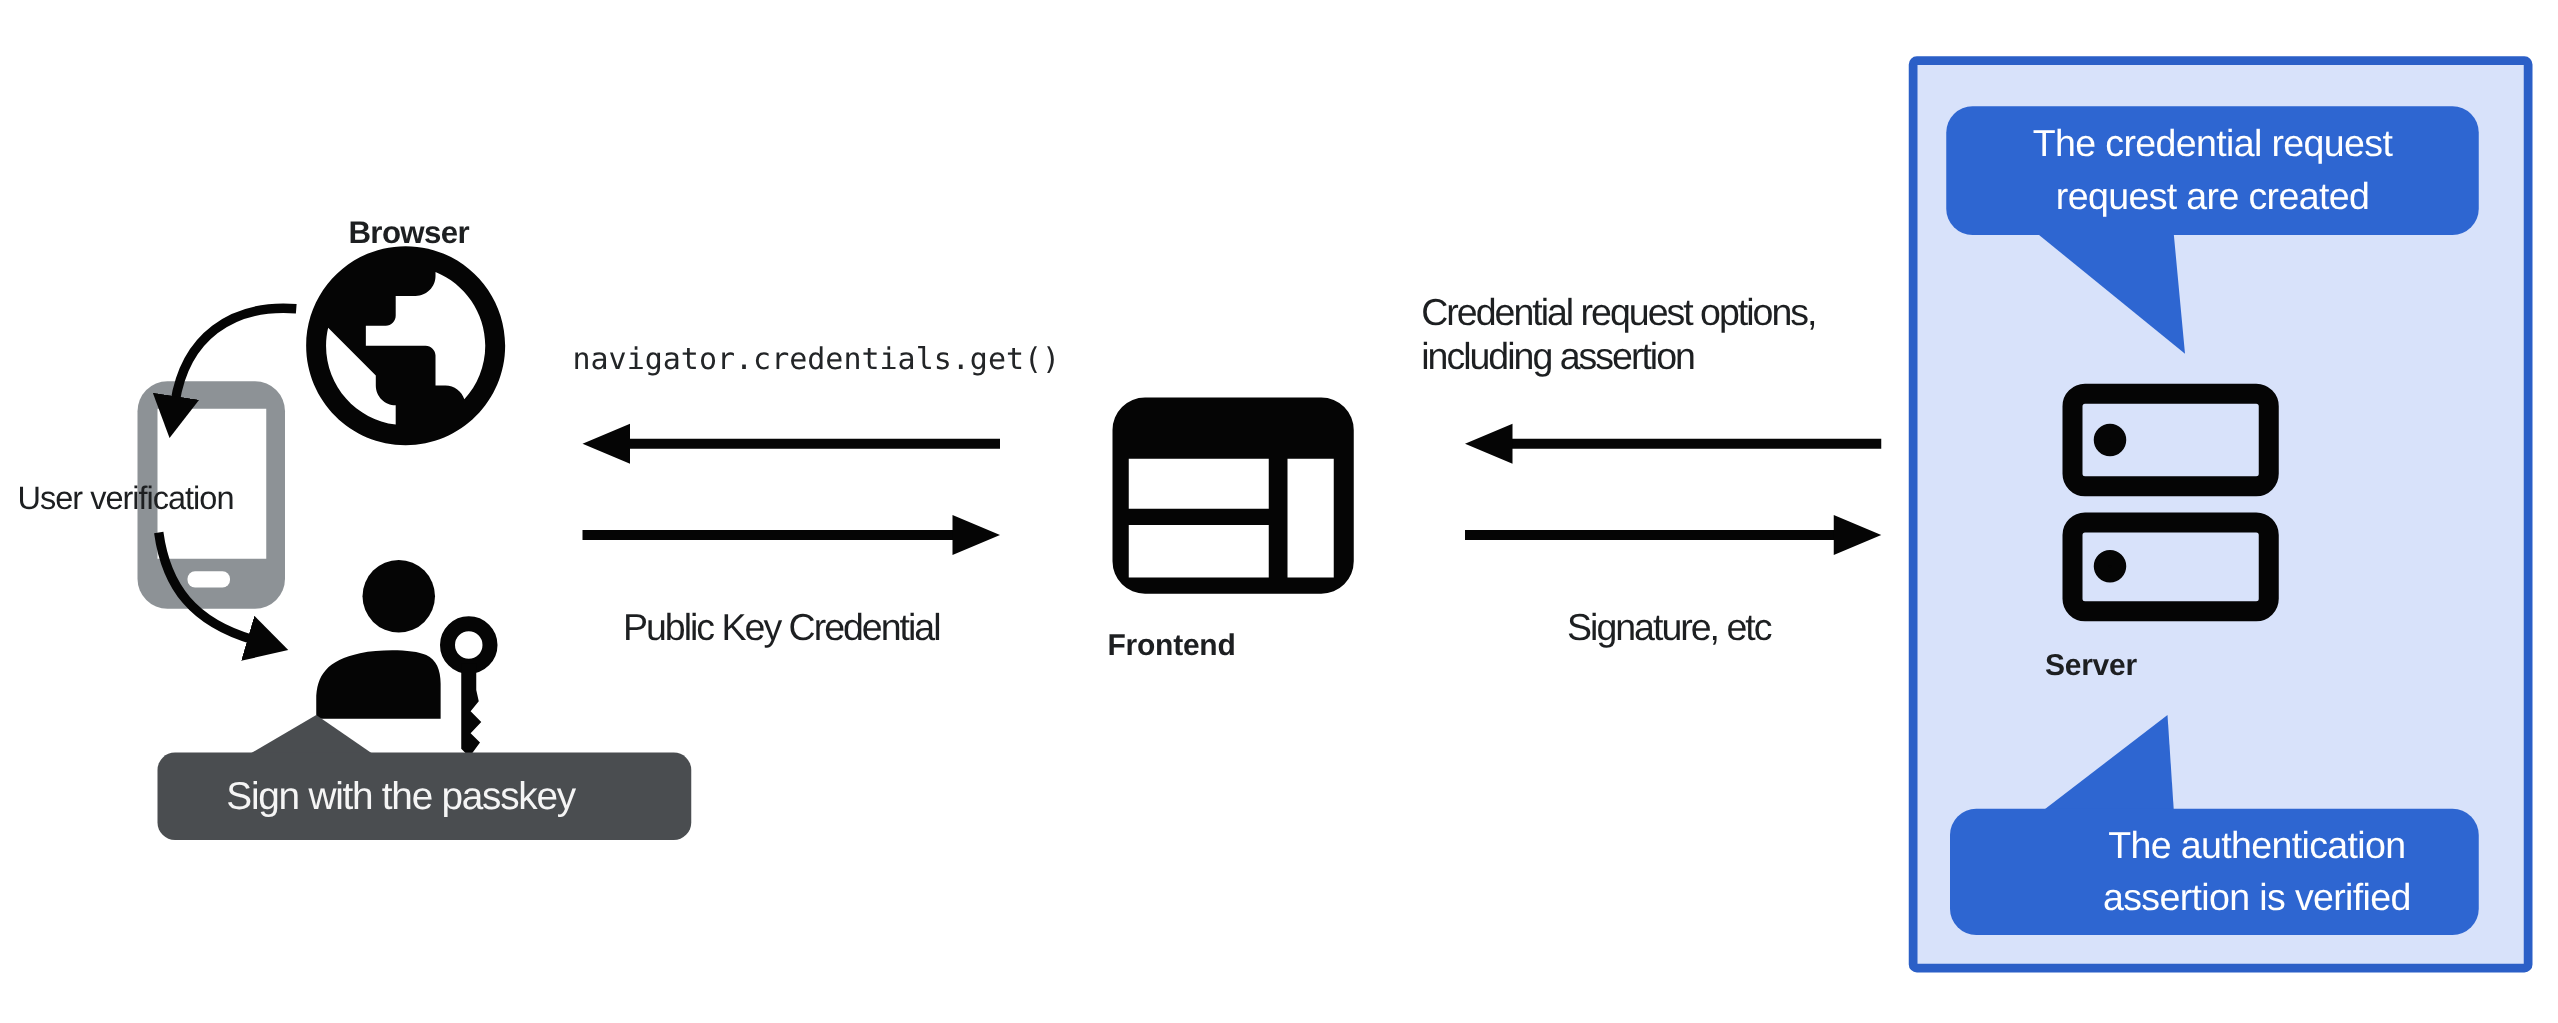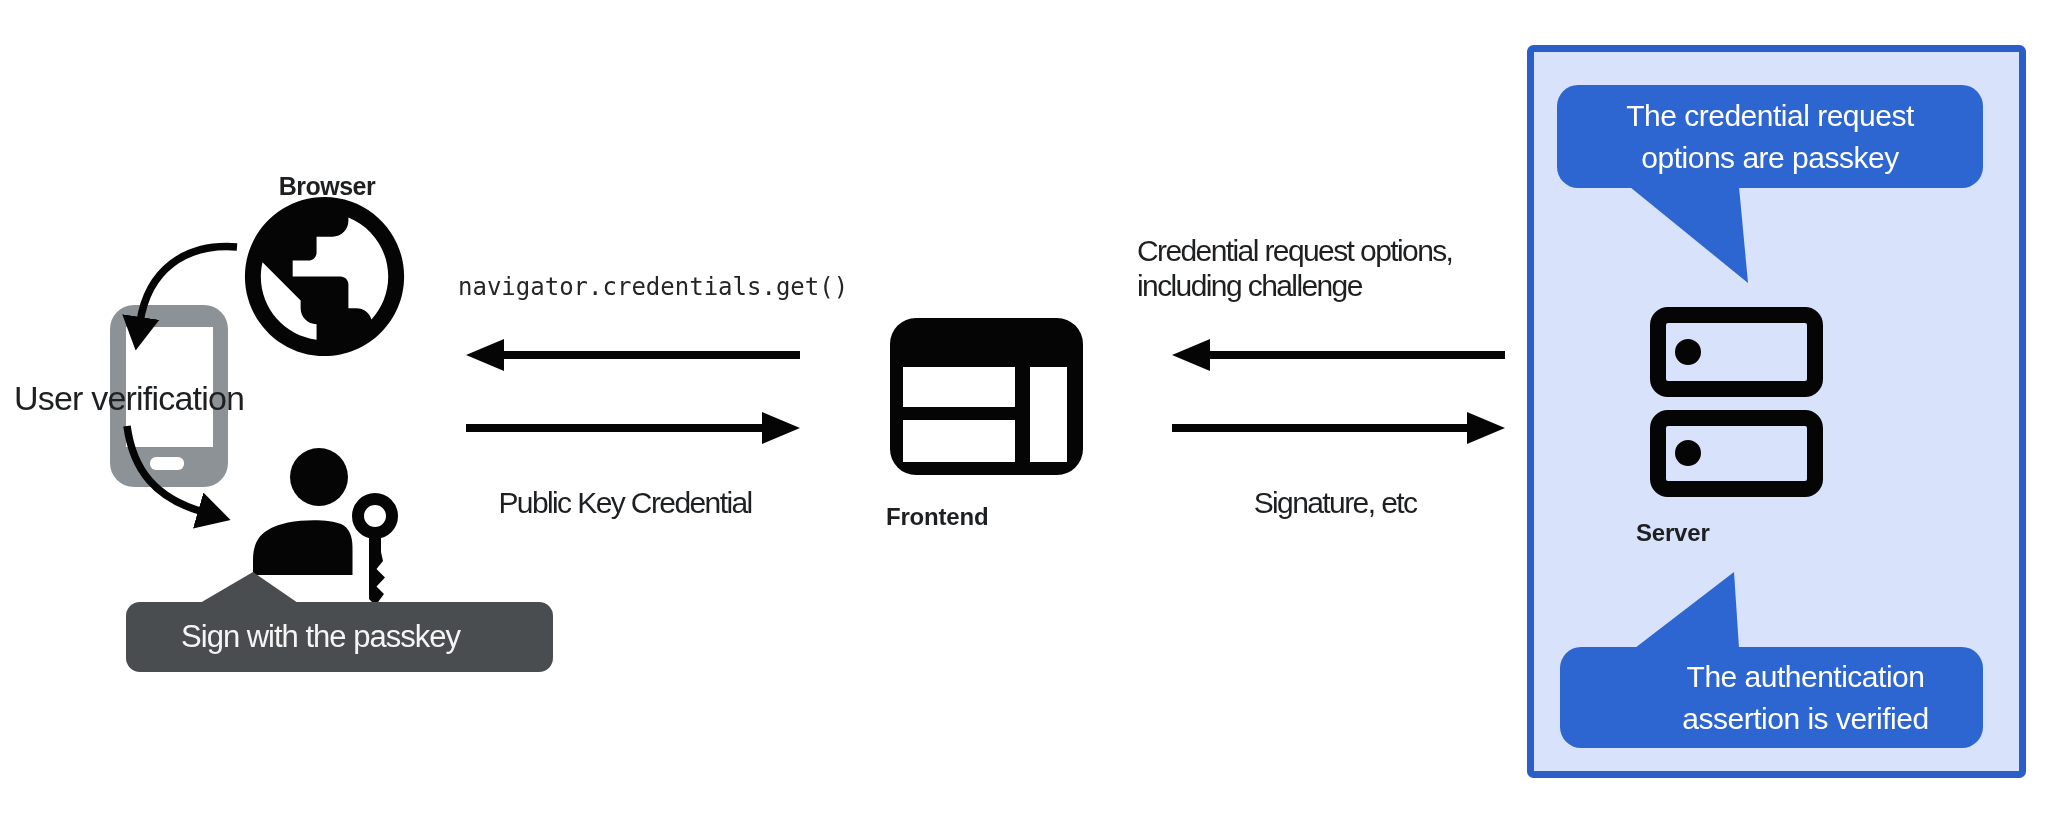--- a/index.html
+++ b/index.html
@@ -3,21 +3,21 @@
 <meta charset="utf-8">
 <style>
   html,body{margin:0;padding:0;background:#fff;}
   .canvas{
     position:relative;width:2046px;height:818px;background:#fff;overflow:hidden;
     font-family:"Liberation Sans",sans-serif;color:var(--text-dark,#1d1f21);
   }
   .art{position:absolute;left:0;top:0;}
   .txt{position:absolute;white-space:nowrap;}
   .browser-label{left:267px;top:146px;width:120px;text-align:center;font-weight:bold;font-size:25px;letter-spacing:-0.5px;line-height:33px;margin-top:24px;}
-  .uv-label{left:14px;top:381px;font-size:34px;letter-spacing:-0.8px;line-height:34px;}
+  .uv-label{left:14px;top:381px;font-size:26px;letter-spacing:-0.8px;line-height:34px;}
   .mono-label{left:458px;top:270px;font-family:"DejaVu Sans Mono",monospace;font-size:24px;line-height:34px;color:#232527;}
   .pkc-label{left:465px;top:485px;width:320px;text-align:center;font-size:30px;letter-spacing:-1.6px;line-height:35px;}
   .cred-label{left:1137px;top:233px;font-size:30px;letter-spacing:-1.6px;line-height:35px;}
   .sig-label{left:1185px;top:485px;width:300px;text-align:center;font-size:30px;letter-spacing:-1.6px;line-height:35px;}
   .frontend-label{left:886px;top:501px;width:200px;text-align:left;font-weight:bold;font-size:24px;letter-spacing:-0.2px;line-height:32px;}
   .server-label{left:1636px;top:517px;width:200px;text-align:left;font-weight:bold;font-size:24px;letter-spacing:-0.2px;line-height:32px;}
   .bubble{position:absolute;display:flex;flex-direction:column;align-items:center;justify-content:center;
     color:var(--text-light,#fff);font-size:30px;letter-spacing:-0.5px;line-height:42px;text-align:center;}
   .bubble-top{left:1557px;top:85px;width:426px;height:103px;}
   .bubble-bottom{left:1560px;top:647px;width:459px;height:101px;margin-left:16px;}
@@ -102,32 +102,32 @@
   <div class="txt browser-label">Browser</div>
 
   <div class="txt uv-label">User verification</div>
 
   <div class="txt mono-label">navigator.credentials.get()</div>
 
   <div class="txt pkc-label">Public Key Credential</div>
 
   <div class="txt cred-label">
     <div>Credential request options,</div>
-    <div>including challenge</div>
+    <div>including assertion</div>
   </div>
 
   <div class="txt sig-label">Signature, etc</div>
 
   <div class="txt frontend-label">Frontend</div>
 
   <div class="txt server-label">Server</div>
 
   <div class="bubble bubble-top">
     <div>The credential request</div>
-    <div>options are passkey</div>
+    <div>request are created</div>
   </div>
 
   <div class="bubble bubble-bottom">
     <div>The authentication</div>
     <div>assertion is verified</div>
   </div>
 
   <div class="txt tooltip-text">Sign with the passkey</div>
 
 </div>

